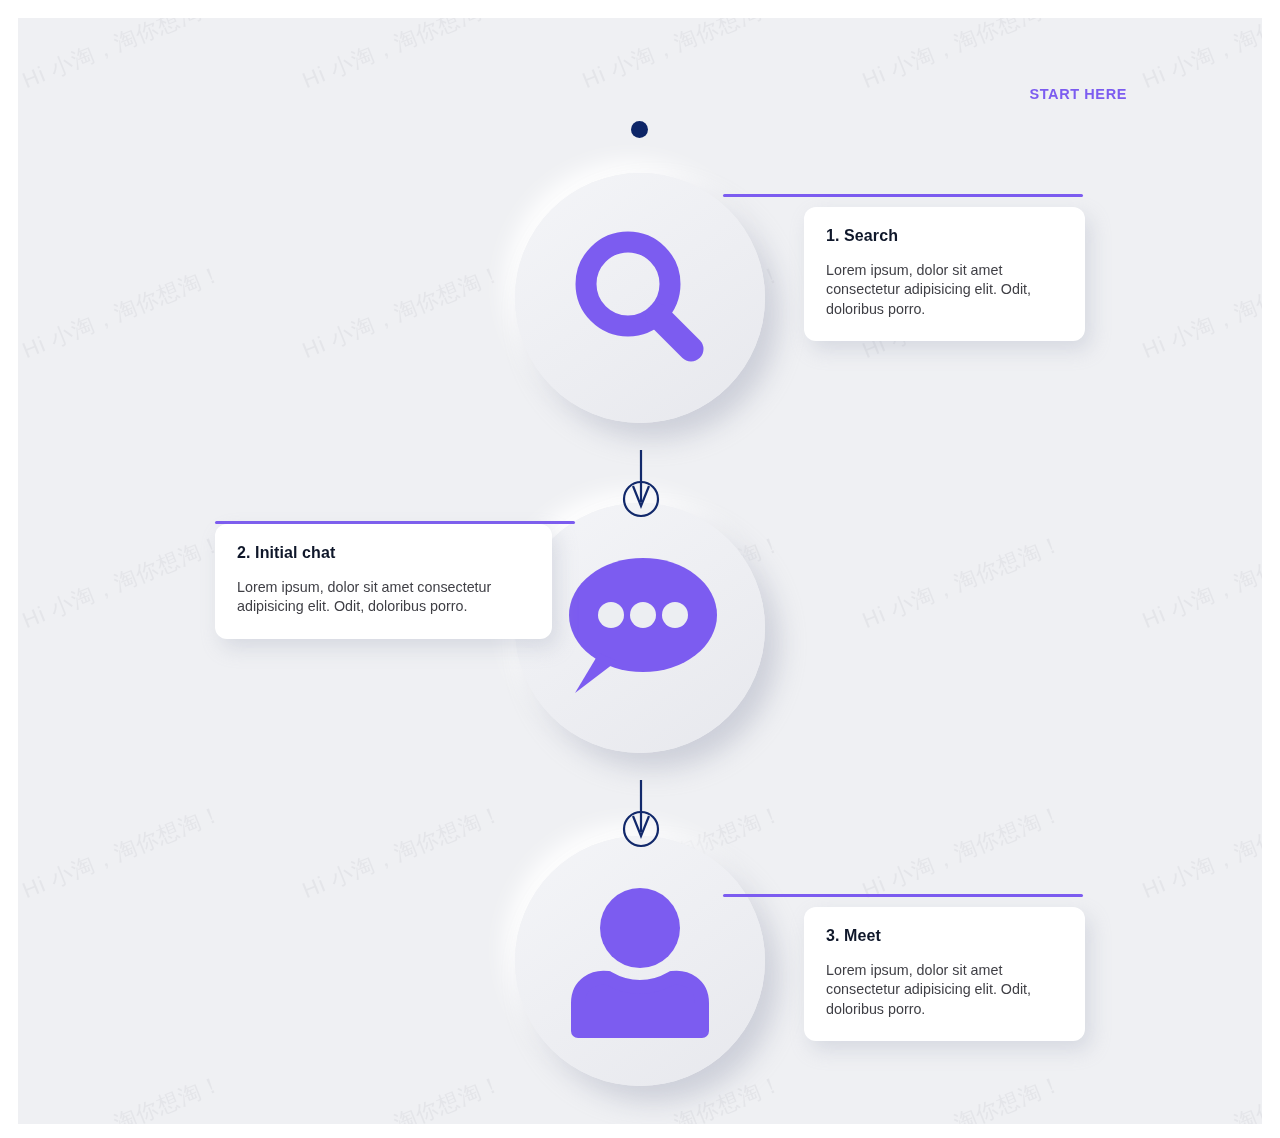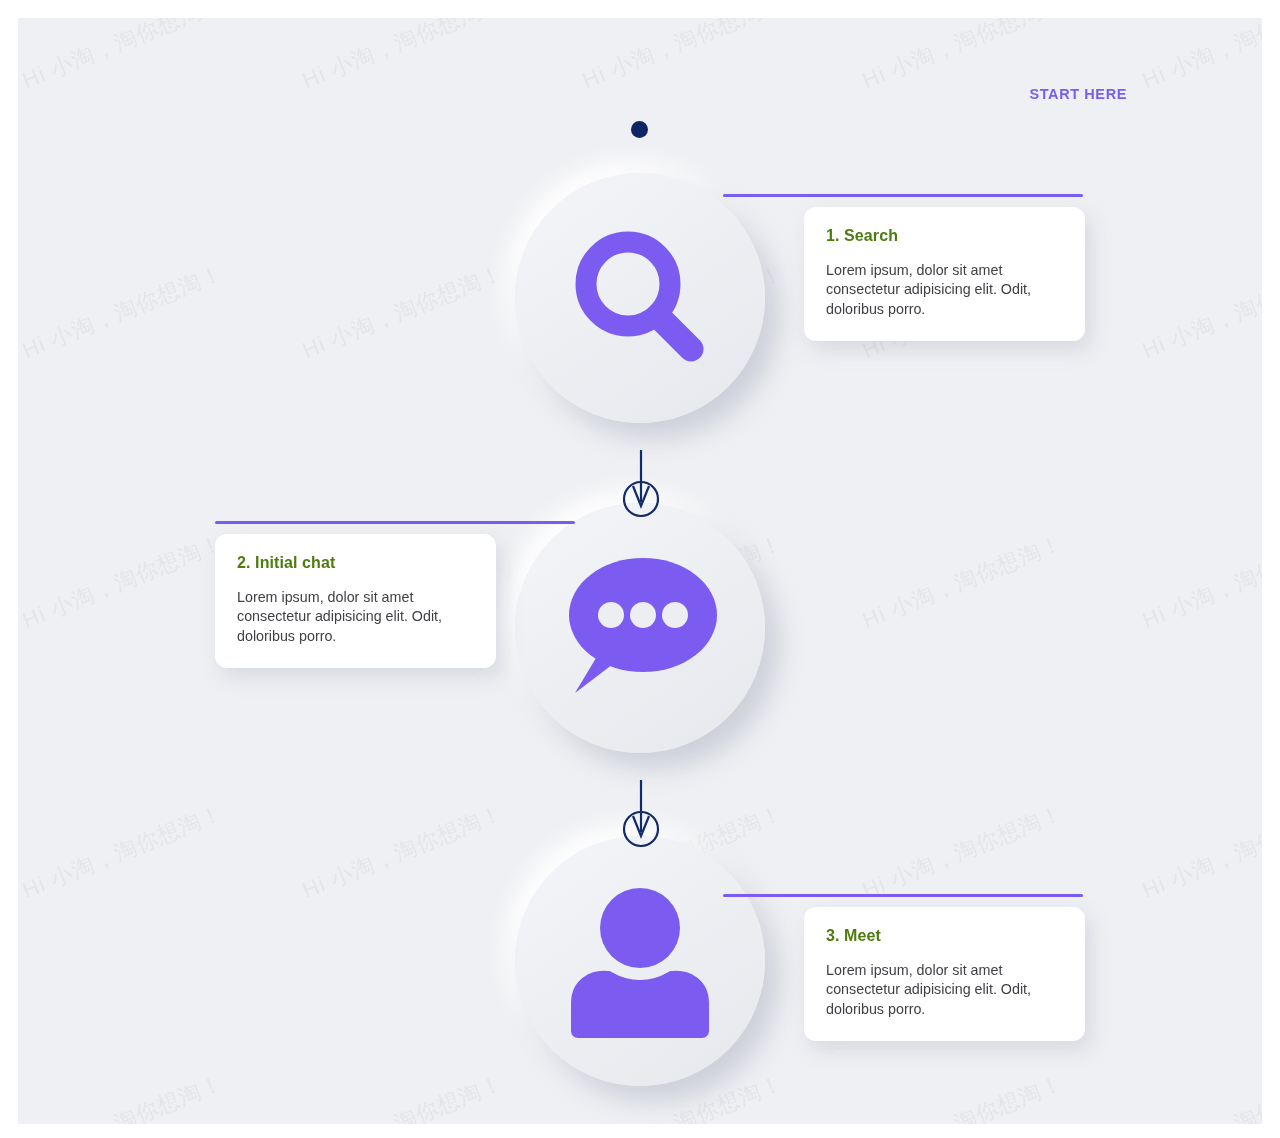--- a/index.html
+++ b/index.html
@@ -112,21 +112,21 @@
   .card {
     background: #ffffff;
     border-radius: 12px;
     box-shadow: 6px 9px 20px rgba(160,165,185,0.30);
     padding: 20px 22px 22px 22px;
     box-sizing: border-box;
   }
   .card-title {
     font-size: 16px;
     font-weight: bold;
-    color: #4d7c0f;
+    color: #0f172a;
     margin: 0 0 16px 0;
     letter-spacing: 0.1px;
   }
   .card-body {
     font-size: 14.3px;
     line-height: 19.5px;
     color: #3f3f45;
     margin: 0;
   }
 
@@ -135,21 +135,21 @@
   #step-1 .rule { margin: 0 0 0 18px; width: 360px; }
   #step-1 .card { margin-top: 10px; margin-left: 99px; width: 281px; }
 
   #step-3 { left: 687px; top: 876px; width: 380px; }
   #step-3 .rule { margin: 0 0 0 18px; width: 360px; }
   #step-3 .card { margin-top: 10px; margin-left: 99px; width: 281px; }
 
   
   #step-2 { left: 197px; top: 503px; width: 380px; }
   #step-2 .rule { margin: 0 0 0 0; width: 360px; }
-  #step-2 .card { margin-top: 10px; margin-left: 0; width: 281px; }
+  #step-2 .card { margin-left: 0; width: 337px; }
 </style>
 </head>
 <body>
 
 <div id="stage">
 
   <div id="watermarks">
     <div class="wm" style="left:60px;  top:110px;">Hi 小淘，淘你想淘！</div>
     <div class="wm" style="left:340px; top:110px;">Hi 小淘，淘你想淘！</div>
     <div class="wm" style="left:620px; top:110px;">Hi 小淘，淘你想淘！</div>

